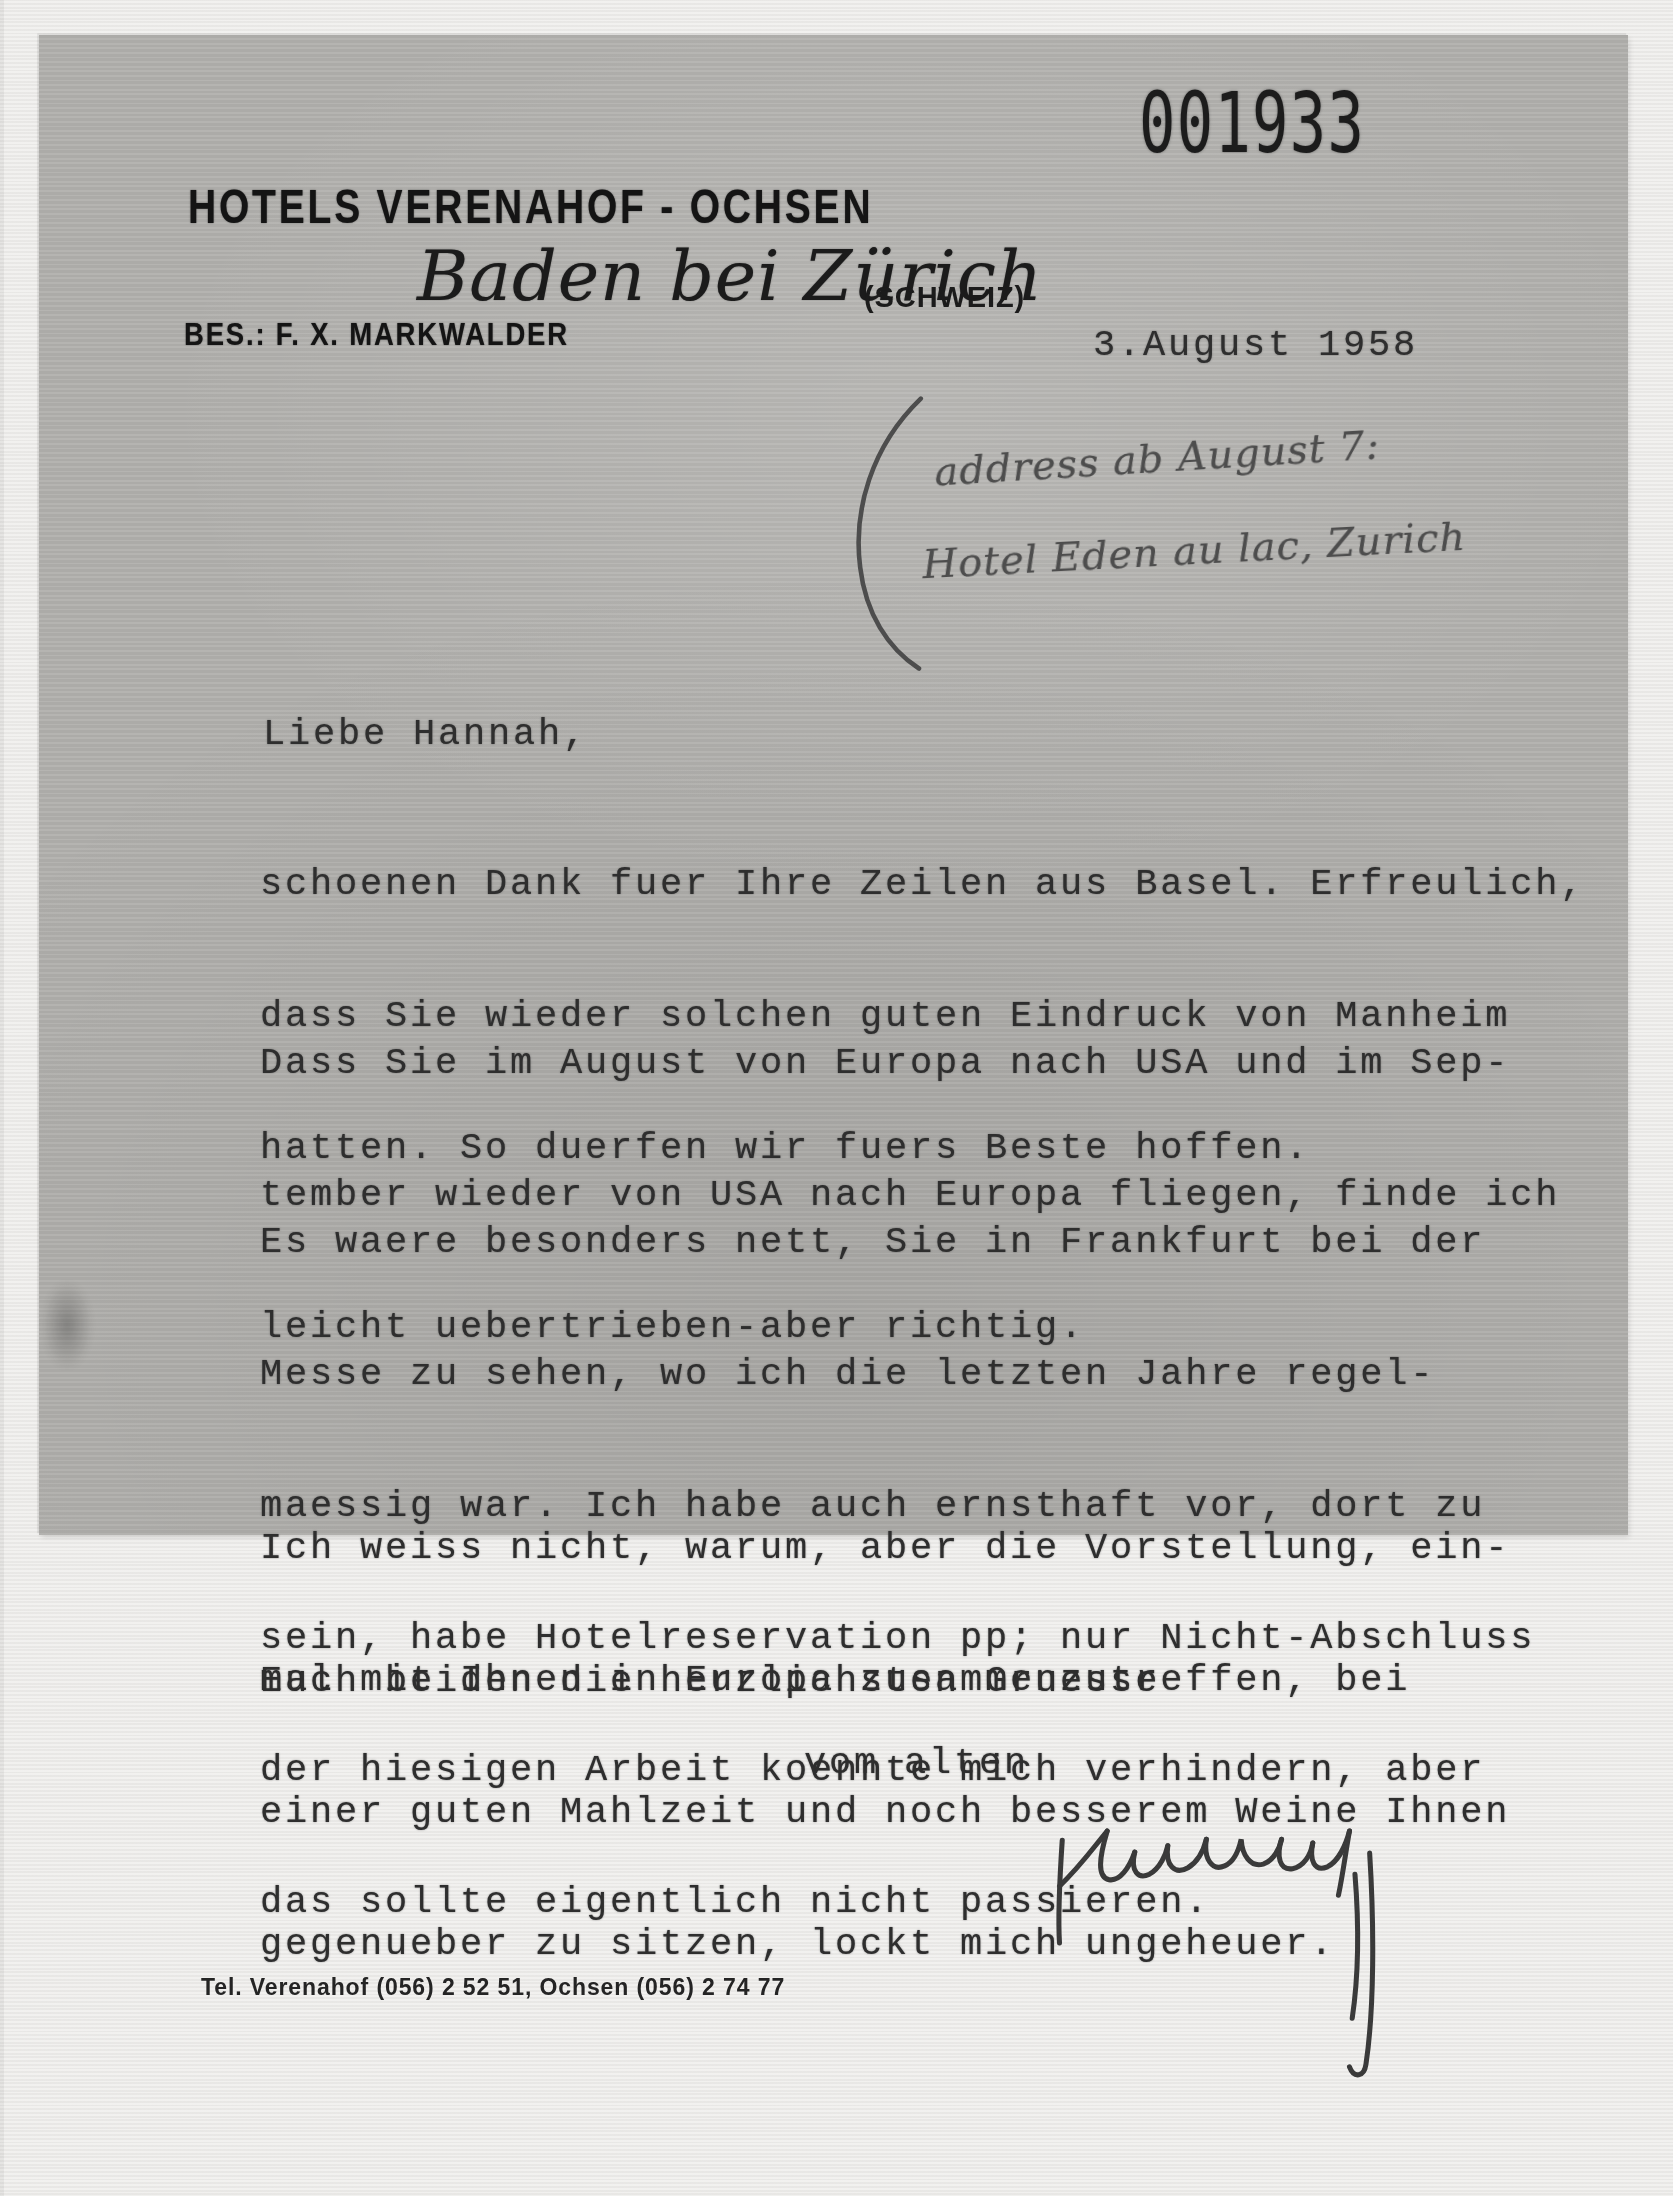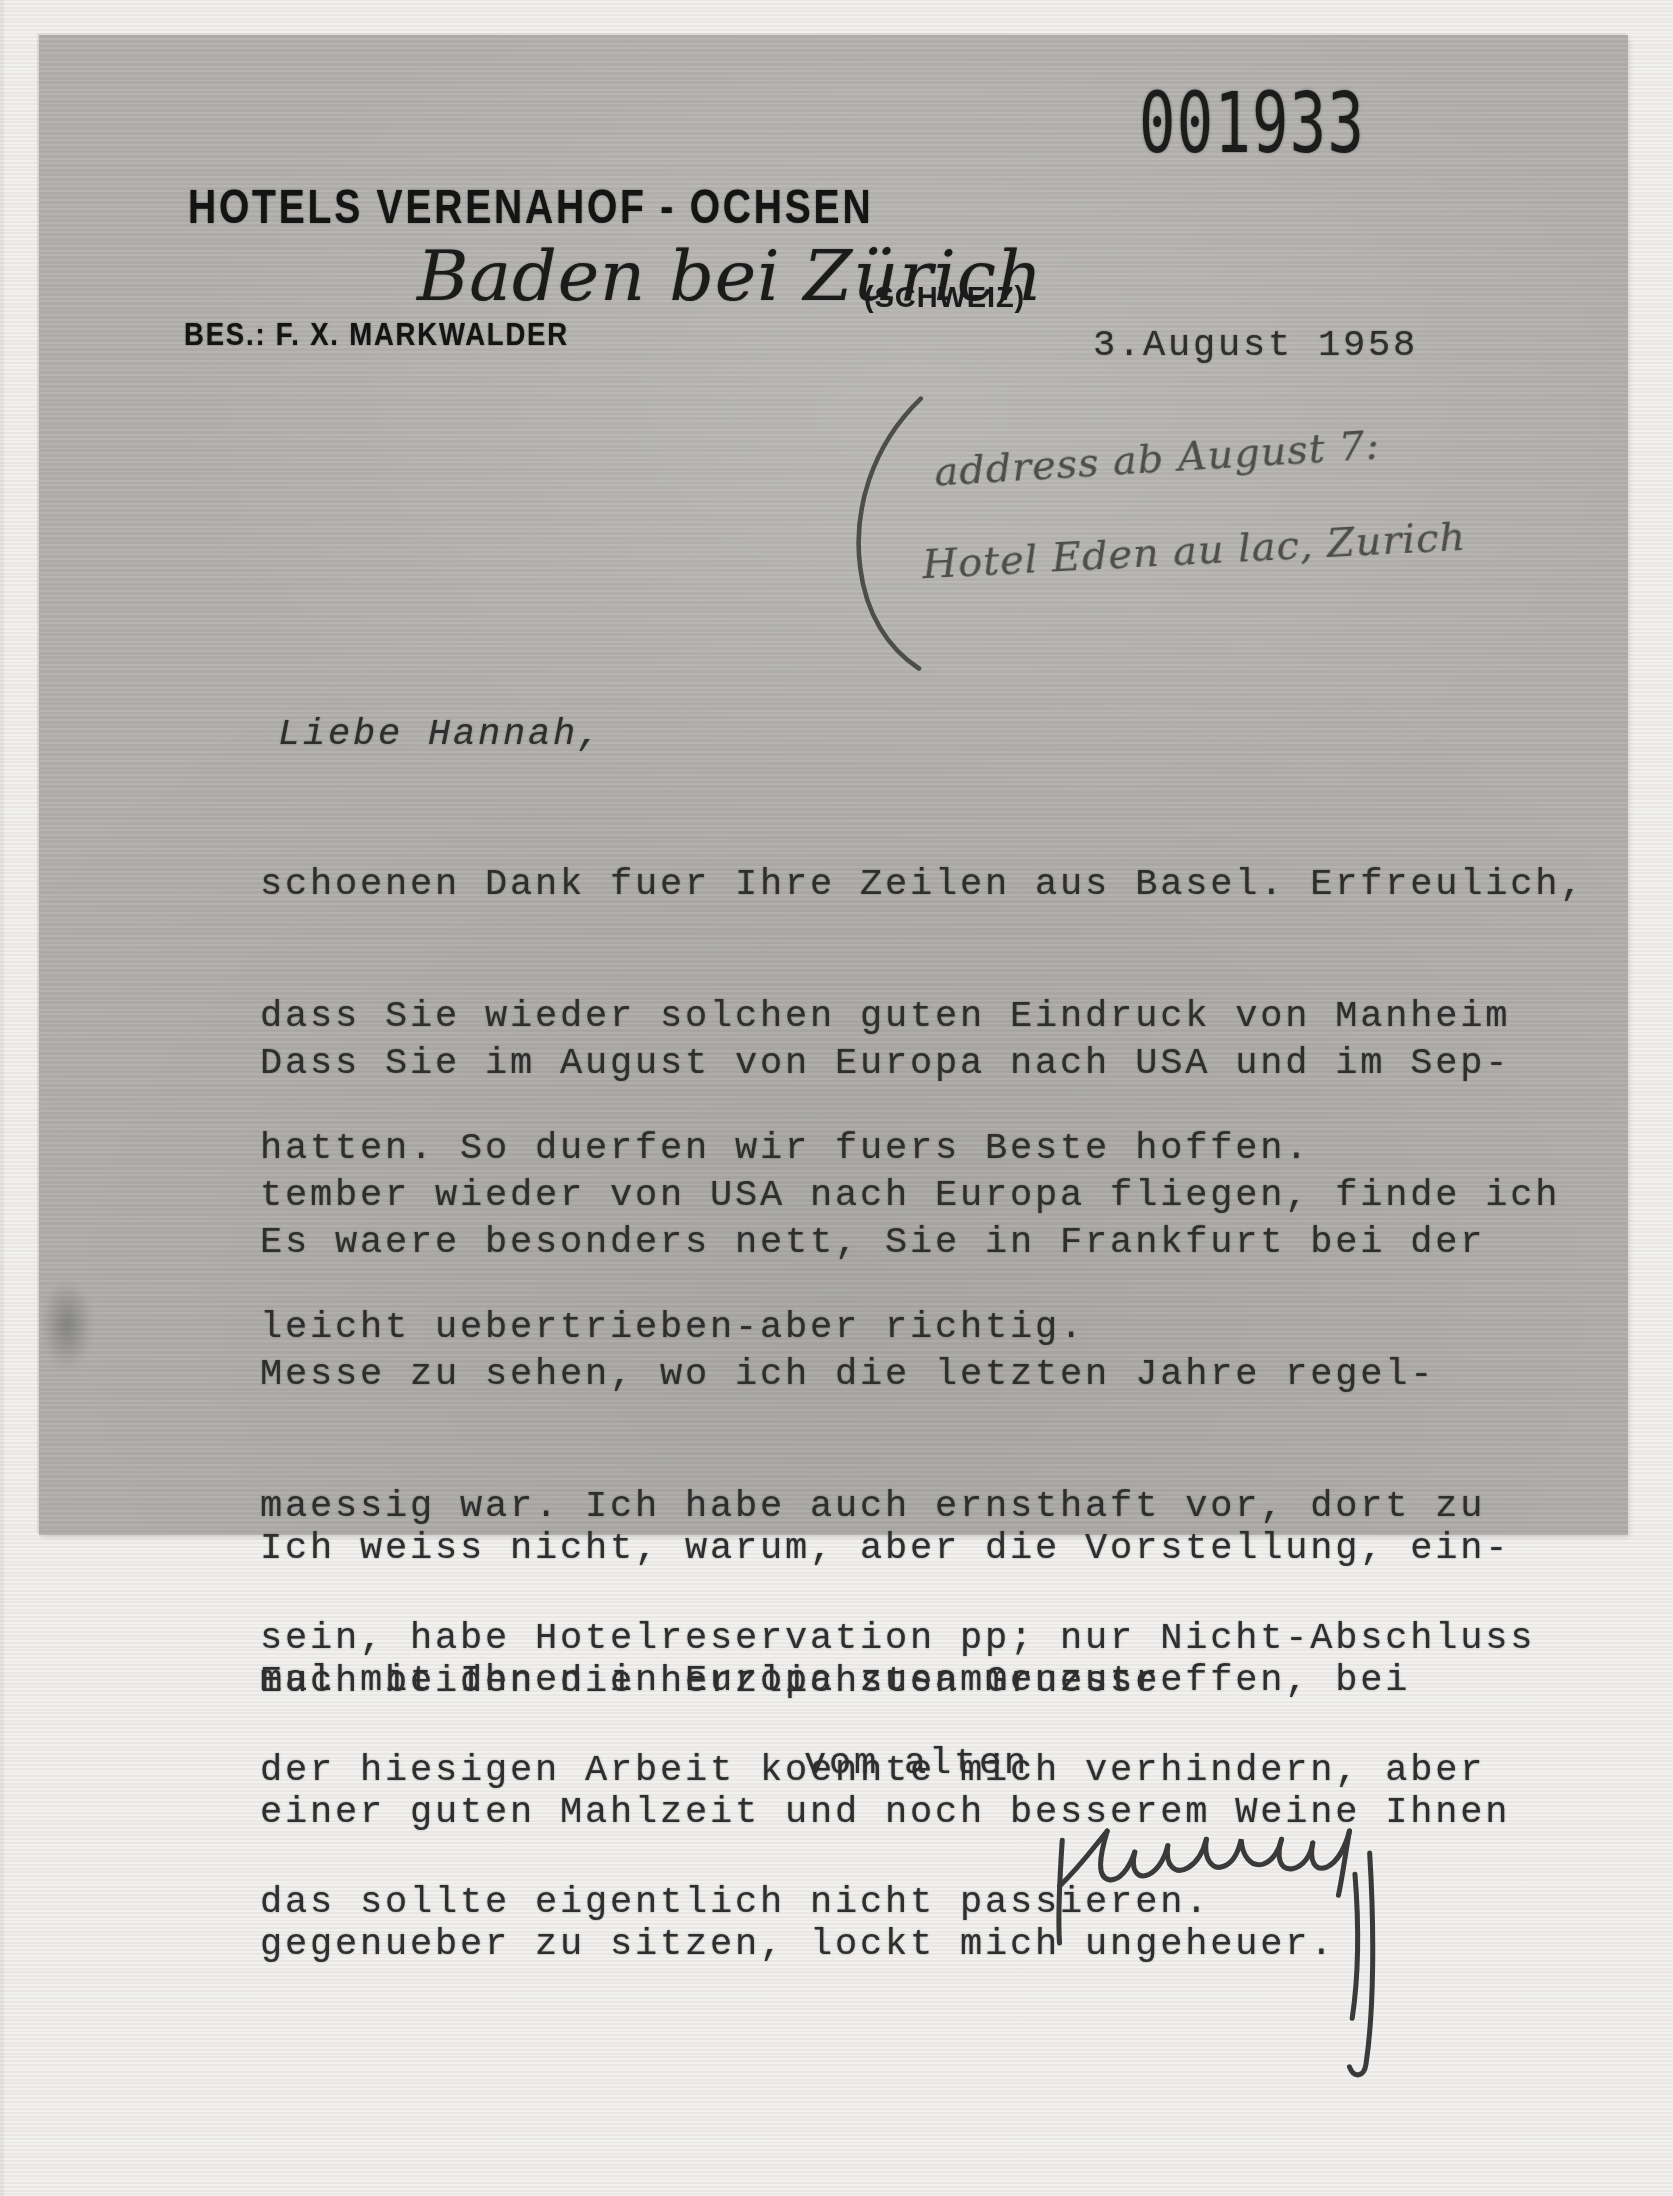--- a/index.html
+++ b/index.html
@@ -110,21 +110,21 @@
 
   <div class="abs typed" style="left:1054px;top:288px;">3.August 1958</div>
 
   <svg class="abs" style="left:801px;top:358px;" width="101" height="294" viewBox="0 0 110 320">
     <path d="M88,6 C34,58 14,128 22,190 C28,240 52,278 86,300" fill="none" stroke="#4d4d4d" stroke-width="5" stroke-linecap="round" style="filter:blur(.5px);"></path>
   </svg>
   <div class="abs handwriting" style="left:895px;top:400px;transform:rotate(-3.5deg);">address ab August 7:</div>
   <div class="abs handwriting" style="left:883px;top:492px;transform:rotate(-3deg);">Hotel Eden au lac, Zurich</div>
 
 
-  <div class="abs typed" style="left:239px;top:677px;font-style:italic;">Liebe Hannah,</div>
+  <div class="abs typed" style="left:224px;top:677px;">Liebe Hannah,</div>
 
   <div class="abs typed" style="left:221px;top:739px;">
     <div class="typed-line">schoenen Dank fuer Ihre Zeilen aus Basel. Erfreulich,</div>
     <div class="typed-line">dass Sie wieder solchen guten Eindruck von Manheim</div>
     <div class="typed-line">hatten. So duerfen wir fuers Beste hoffen.</div>
   </div>
 
   <div class="abs typed" style="left:221px;top:918px;">
     <div class="typed-line">Dass Sie im August von Europa nach USA und im Sep-</div>
     <div class="typed-line">tember wieder von USA nach Europa fliegen, finde ich</div>
@@ -159,17 +159,18 @@
       <path d="M151,64 C148,86 159,96 173,88 C186,80 191,65 193,57"></path>
       <path d="M193,57 C190,78 199,92 213,86 C225,81 229,66 231,57 C232,74 241,88 255,84 C267,80 273,66 275,57"></path>
       <path d="M275,57 C269,76 273,91 287,89 C299,87 307,74 309,61"></path>
       <path d="M309,61 C305,80 311,93 325,87 C337,81 345,63 349,48"></path>
       <path d="M349,48 C345,70 342,94 337,118"></path>
       <path d="M355,95 C359,145 359,205 352,252"></path>
       <path d="M371,72 C376,152 376,242 367,302 C365,316 354,318 349,305"></path>
     </g>
   </svg>
 
+  <div class="abs footer-tel" style="left:162px;top:1939px;">Tel. Verenahof (056) 2 52 51, Ochsen (056) 2 74 77</div>
 
   <div class="smudge"></div>
 
 </div>
 
 
 </body></html>

